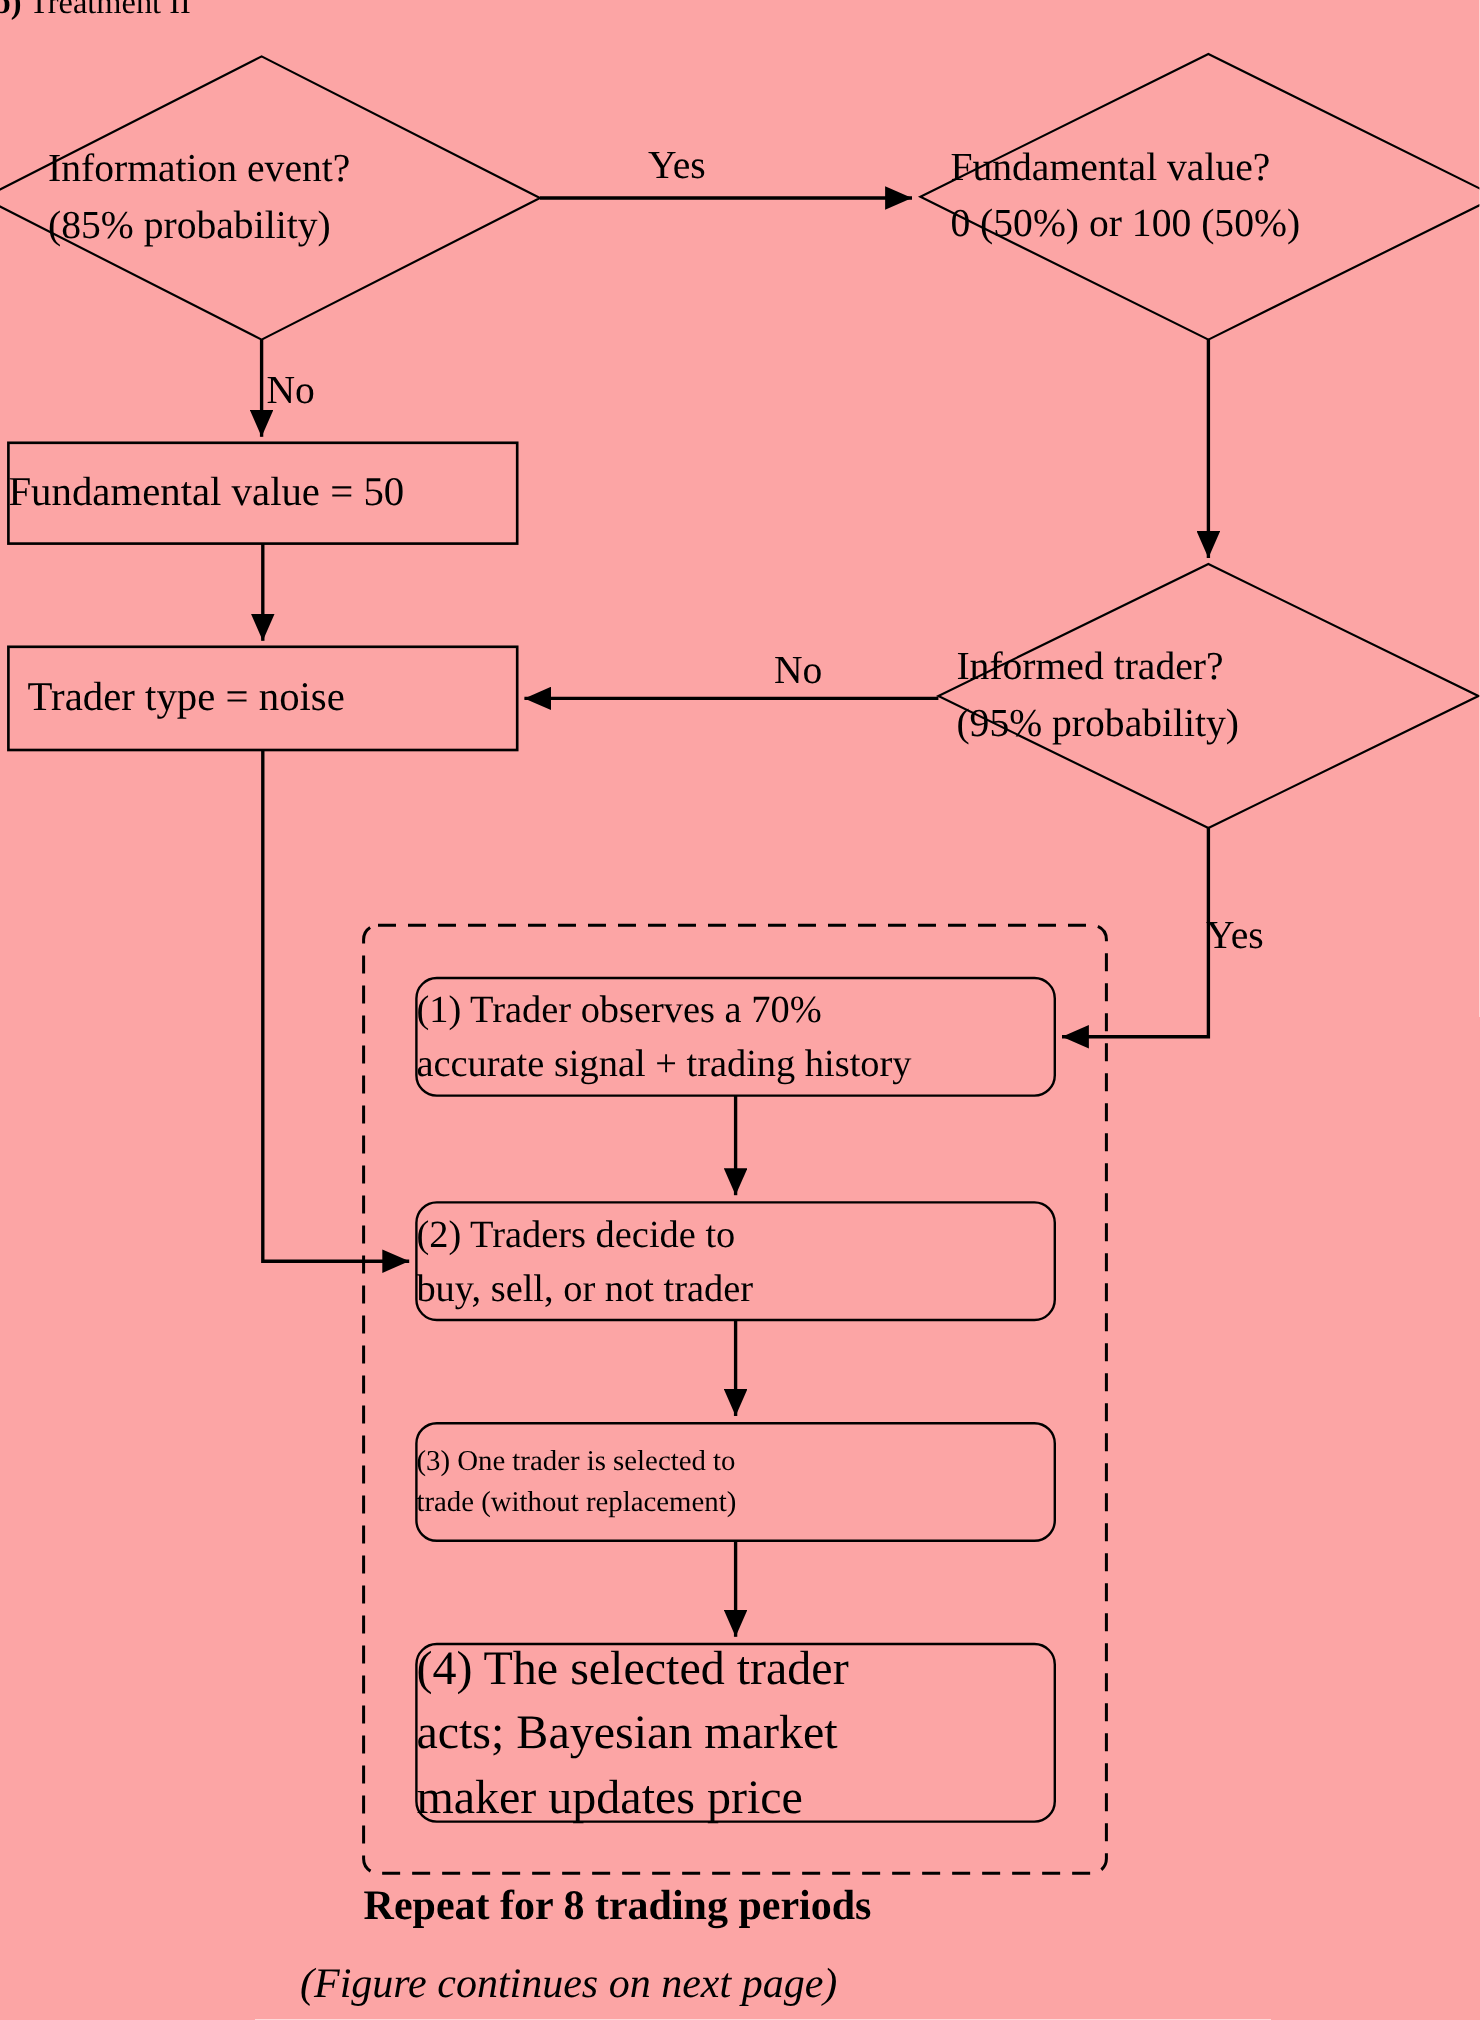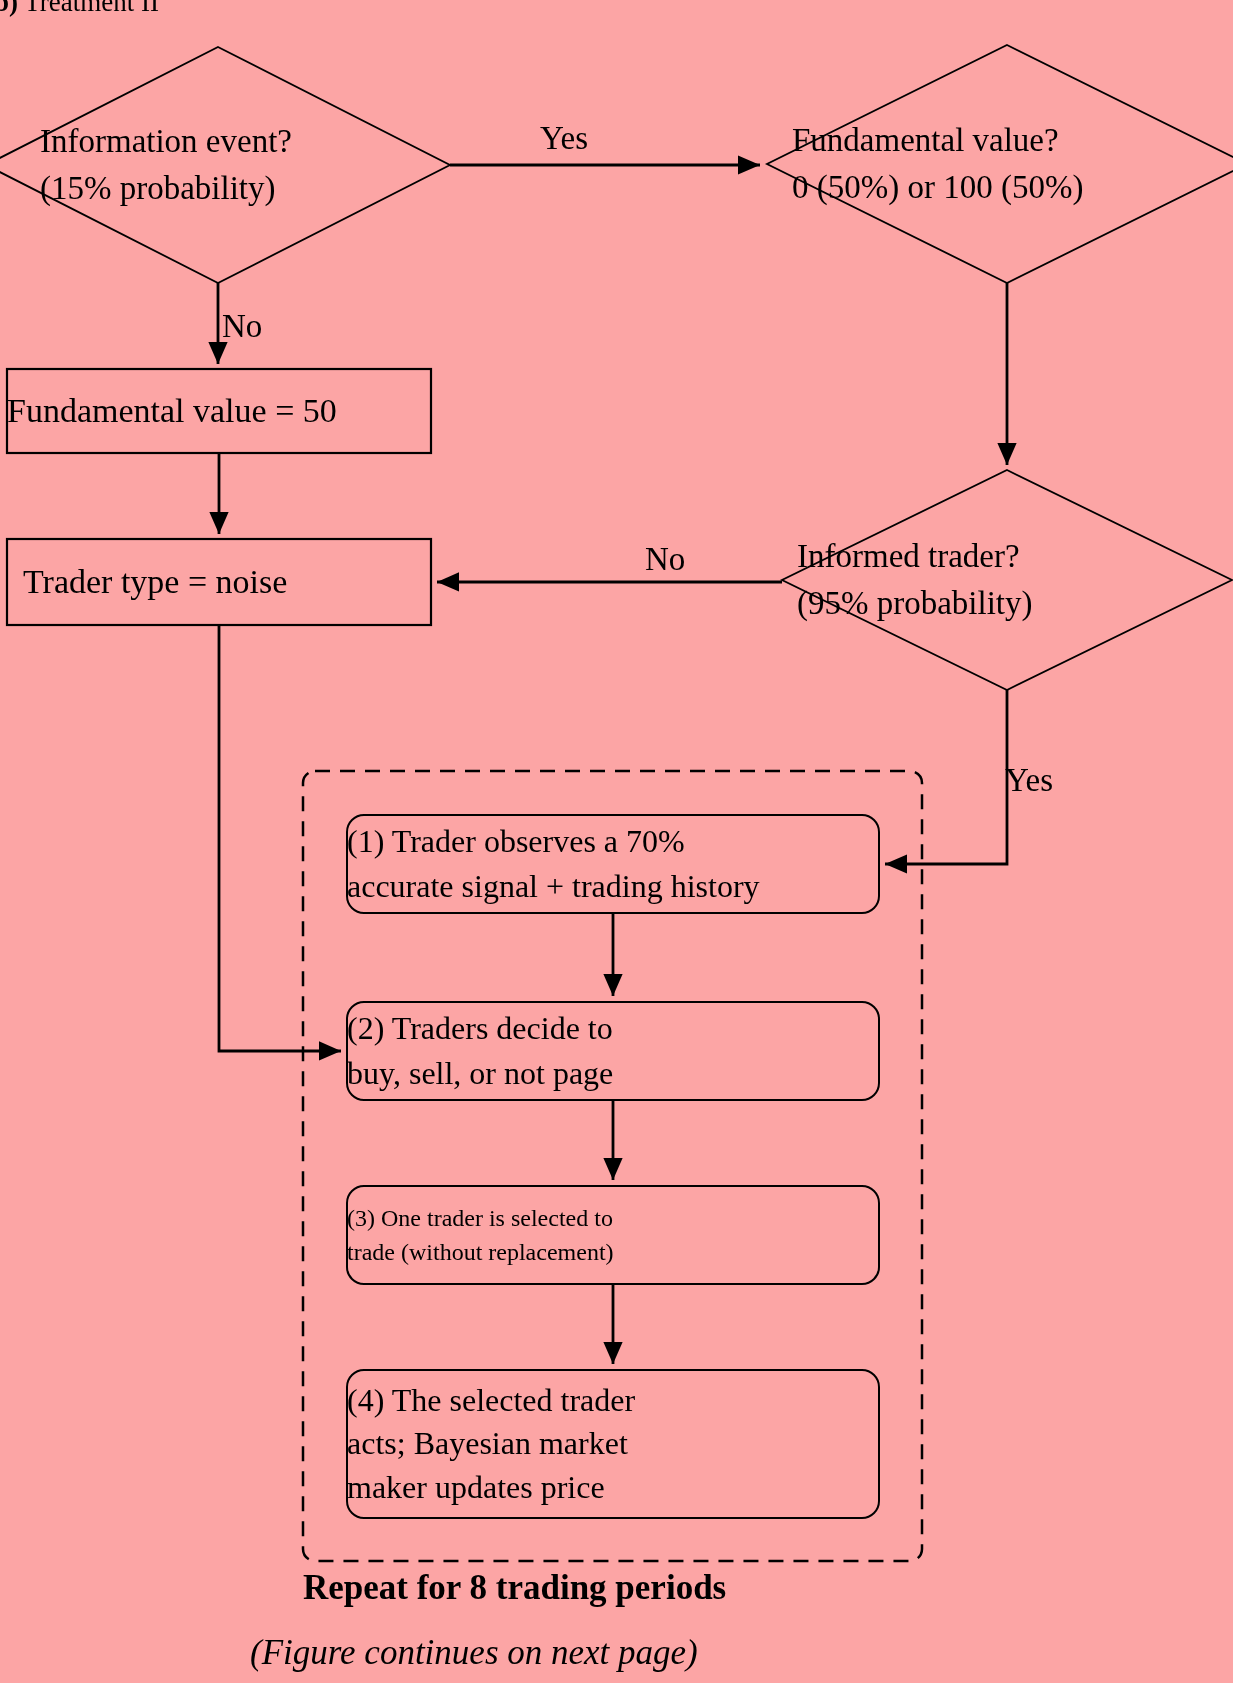--- a/index.html
+++ b/index.html
@@ -66,21 +66,21 @@
     <path d="M613,1100 L613,1180" fill="none" stroke="#000" stroke-width="2.8" marker-end="url(#arrow)"></path>
     <path d="M613,1284 L613,1364" fill="none" stroke="#000" stroke-width="2.8" marker-end="url(#arrow)"></path>
   </svg>
 
   <div id="title">
     <span class="bold">b)</span><span> Treatment II</span>
   </div>
 
   <div class="txt" style="left:40px;top:100px;width:360px;height:130px;">
     <div>Information event?</div>
-    <div>(15% probability)</div>
+    <div>(85% probability)</div>
   </div>
   <div class="txt" style="left:792px;top:99px;width:430px;height:130px;">
     <div>Fundamental value?</div>
     <div>0 (50%) or 100 (50%)</div>
   </div>
   <div class="txt" style="left:797px;top:515px;width:420px;height:130px;">
     <div>Informed trader?</div>
     <div>(95% probability)</div>
   </div>
 
@@ -90,27 +90,27 @@
   <div class="txt" style="left:23px;top:539px;width:424px;height:86px;font-size:34px;">
     <div>Trader type = noise</div>
   </div>
 
   <div class="txt" style="left:347px;top:815px;width:532px;height:98px;font-size:32px;">
     <div>(1) Trader observes a 70%</div>
     <div>accurate signal + trading history</div>
   </div>
   <div class="txt" style="left:347px;top:1002px;width:532px;height:98px;font-size:32px;border-radius:22px;">
     <div>(2) Traders decide to</div>
-    <div>buy, sell, or not page</div>
+    <div>buy, sell, or not trader</div>
   </div>
   <div class="txt" style="left:347px;top:1186px;width:532px;height:98px;font-size:24px;">
     <div>(3) One trader is selected to</div>
     <div>trade (without replacement)</div>
   </div>
-  <div class="txt" style="left:347px;top:1370px;width:532px;height:148px;font-size:32px;line-height:1.35;font-family:Liberation Serif, serif;">
+  <div class="txt" style="left:347px;top:1370px;width:532px;height:148px;font-size:40px;line-height:1.35;font-family:Liberation Serif, serif;">
     <div>(4) The selected trader</div>
     <div>acts; Bayesian market</div>
     <div>maker updates price</div>
   </div>
 
   <div class="txt lbl" style="left:540px;top:116px;width:85px;height:44px;">
     <div>Yes</div>
   </div>
   <div class="txt lbl" style="left:222px;top:303px;width:65px;height:46px;">
     <div>No</div>

